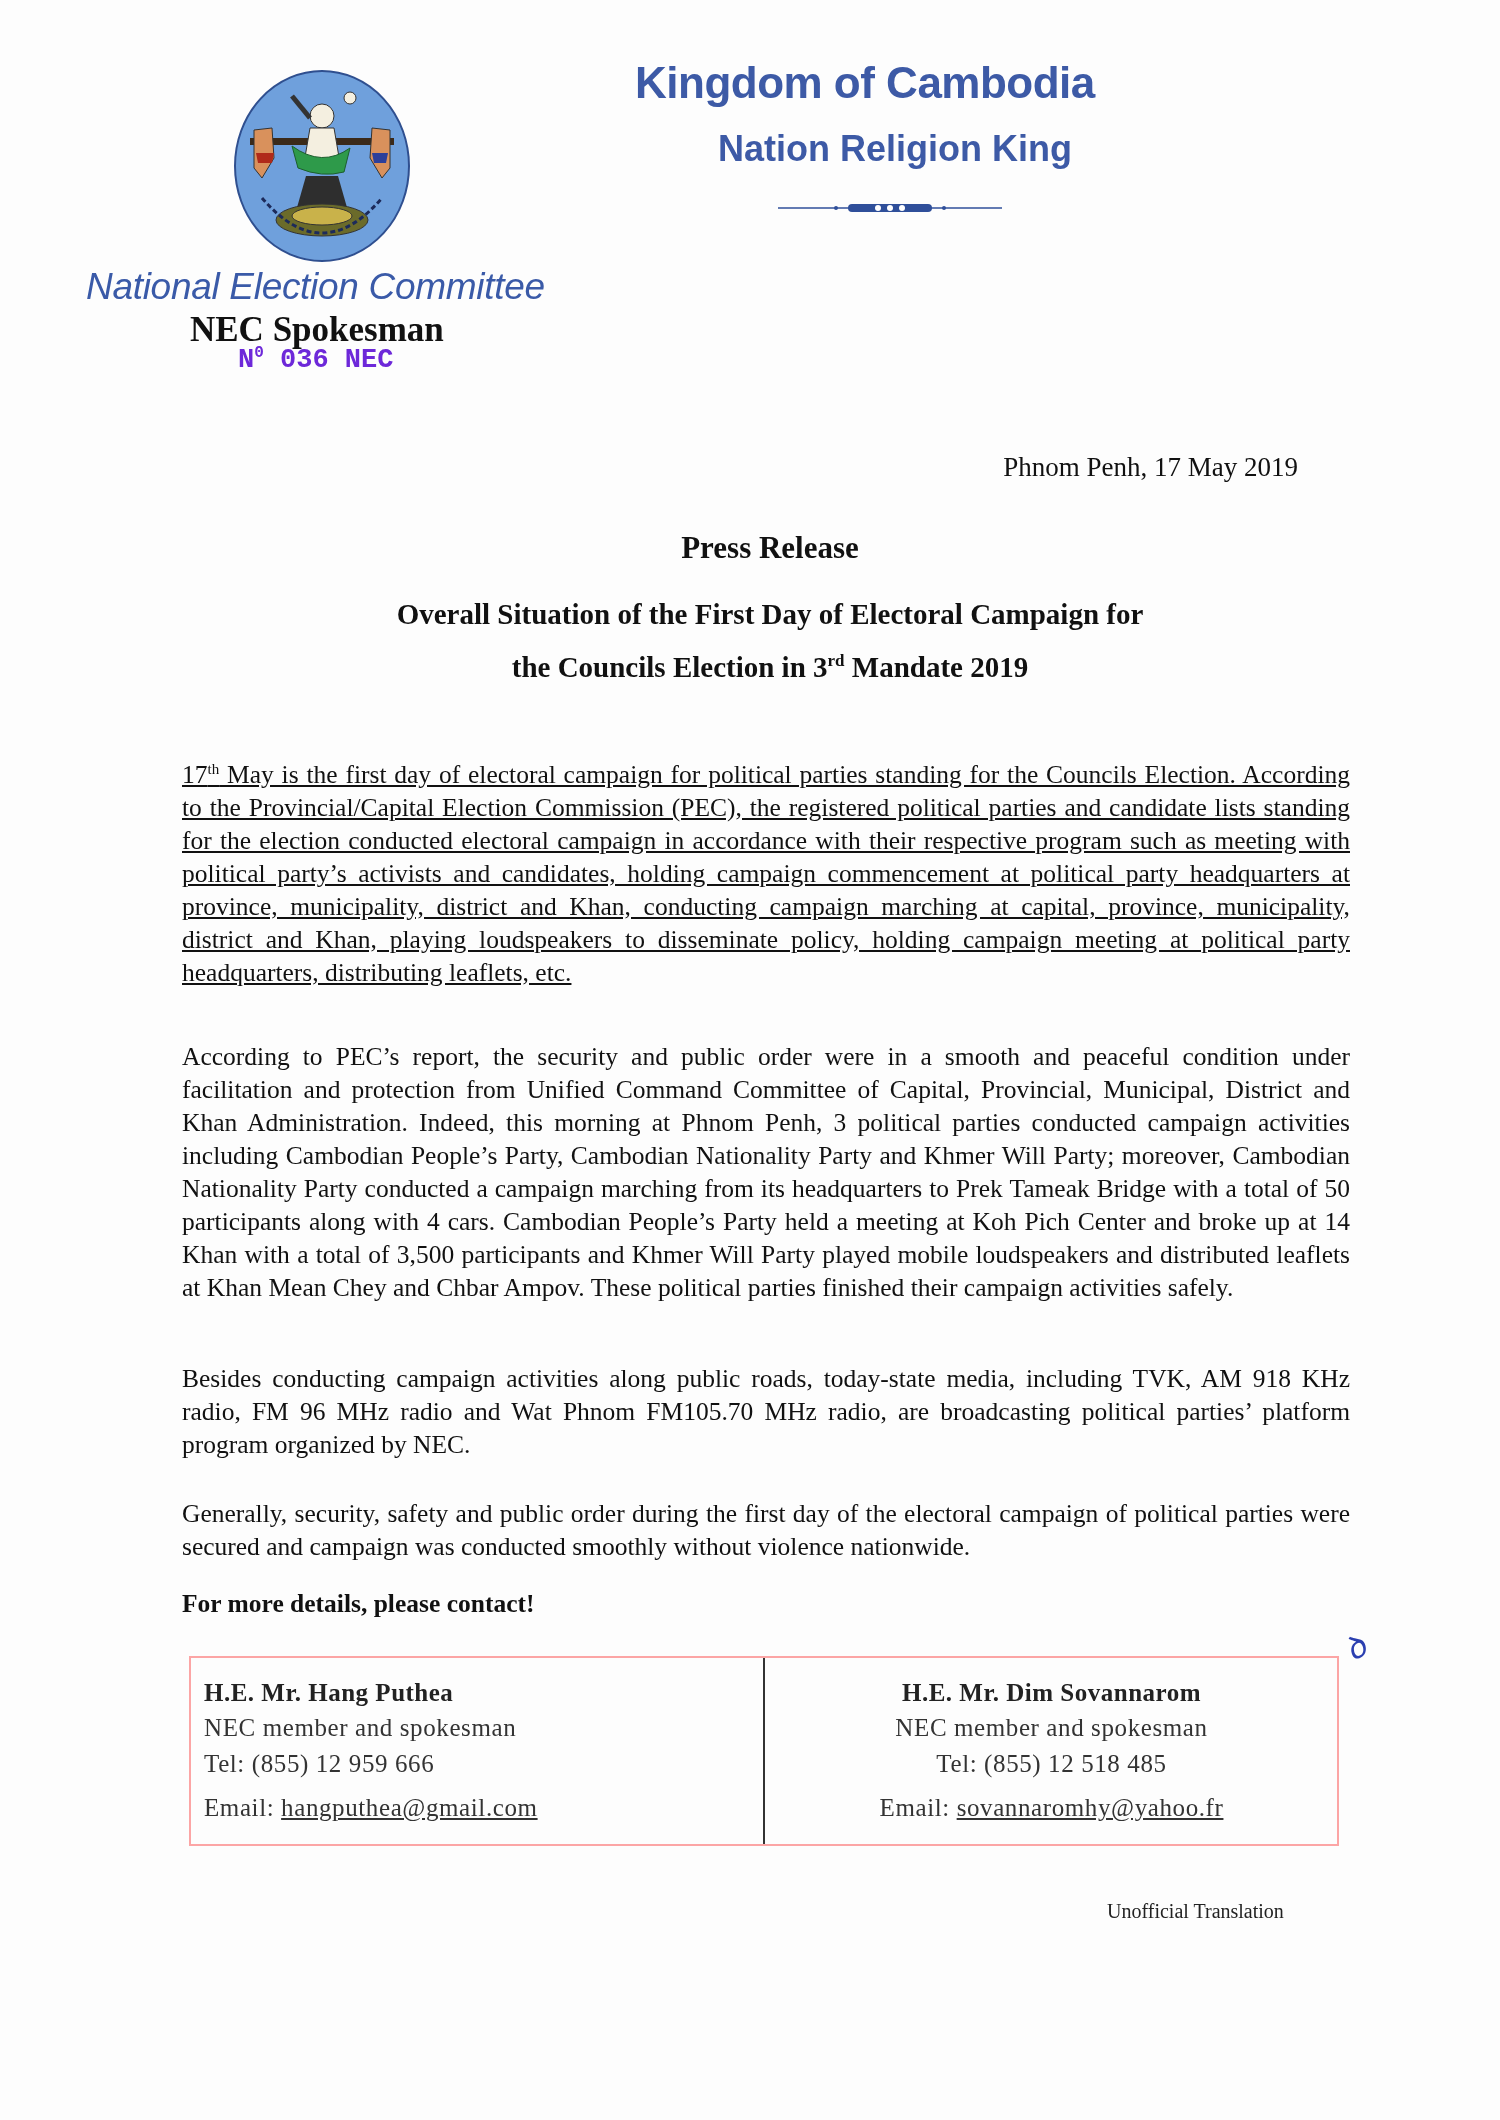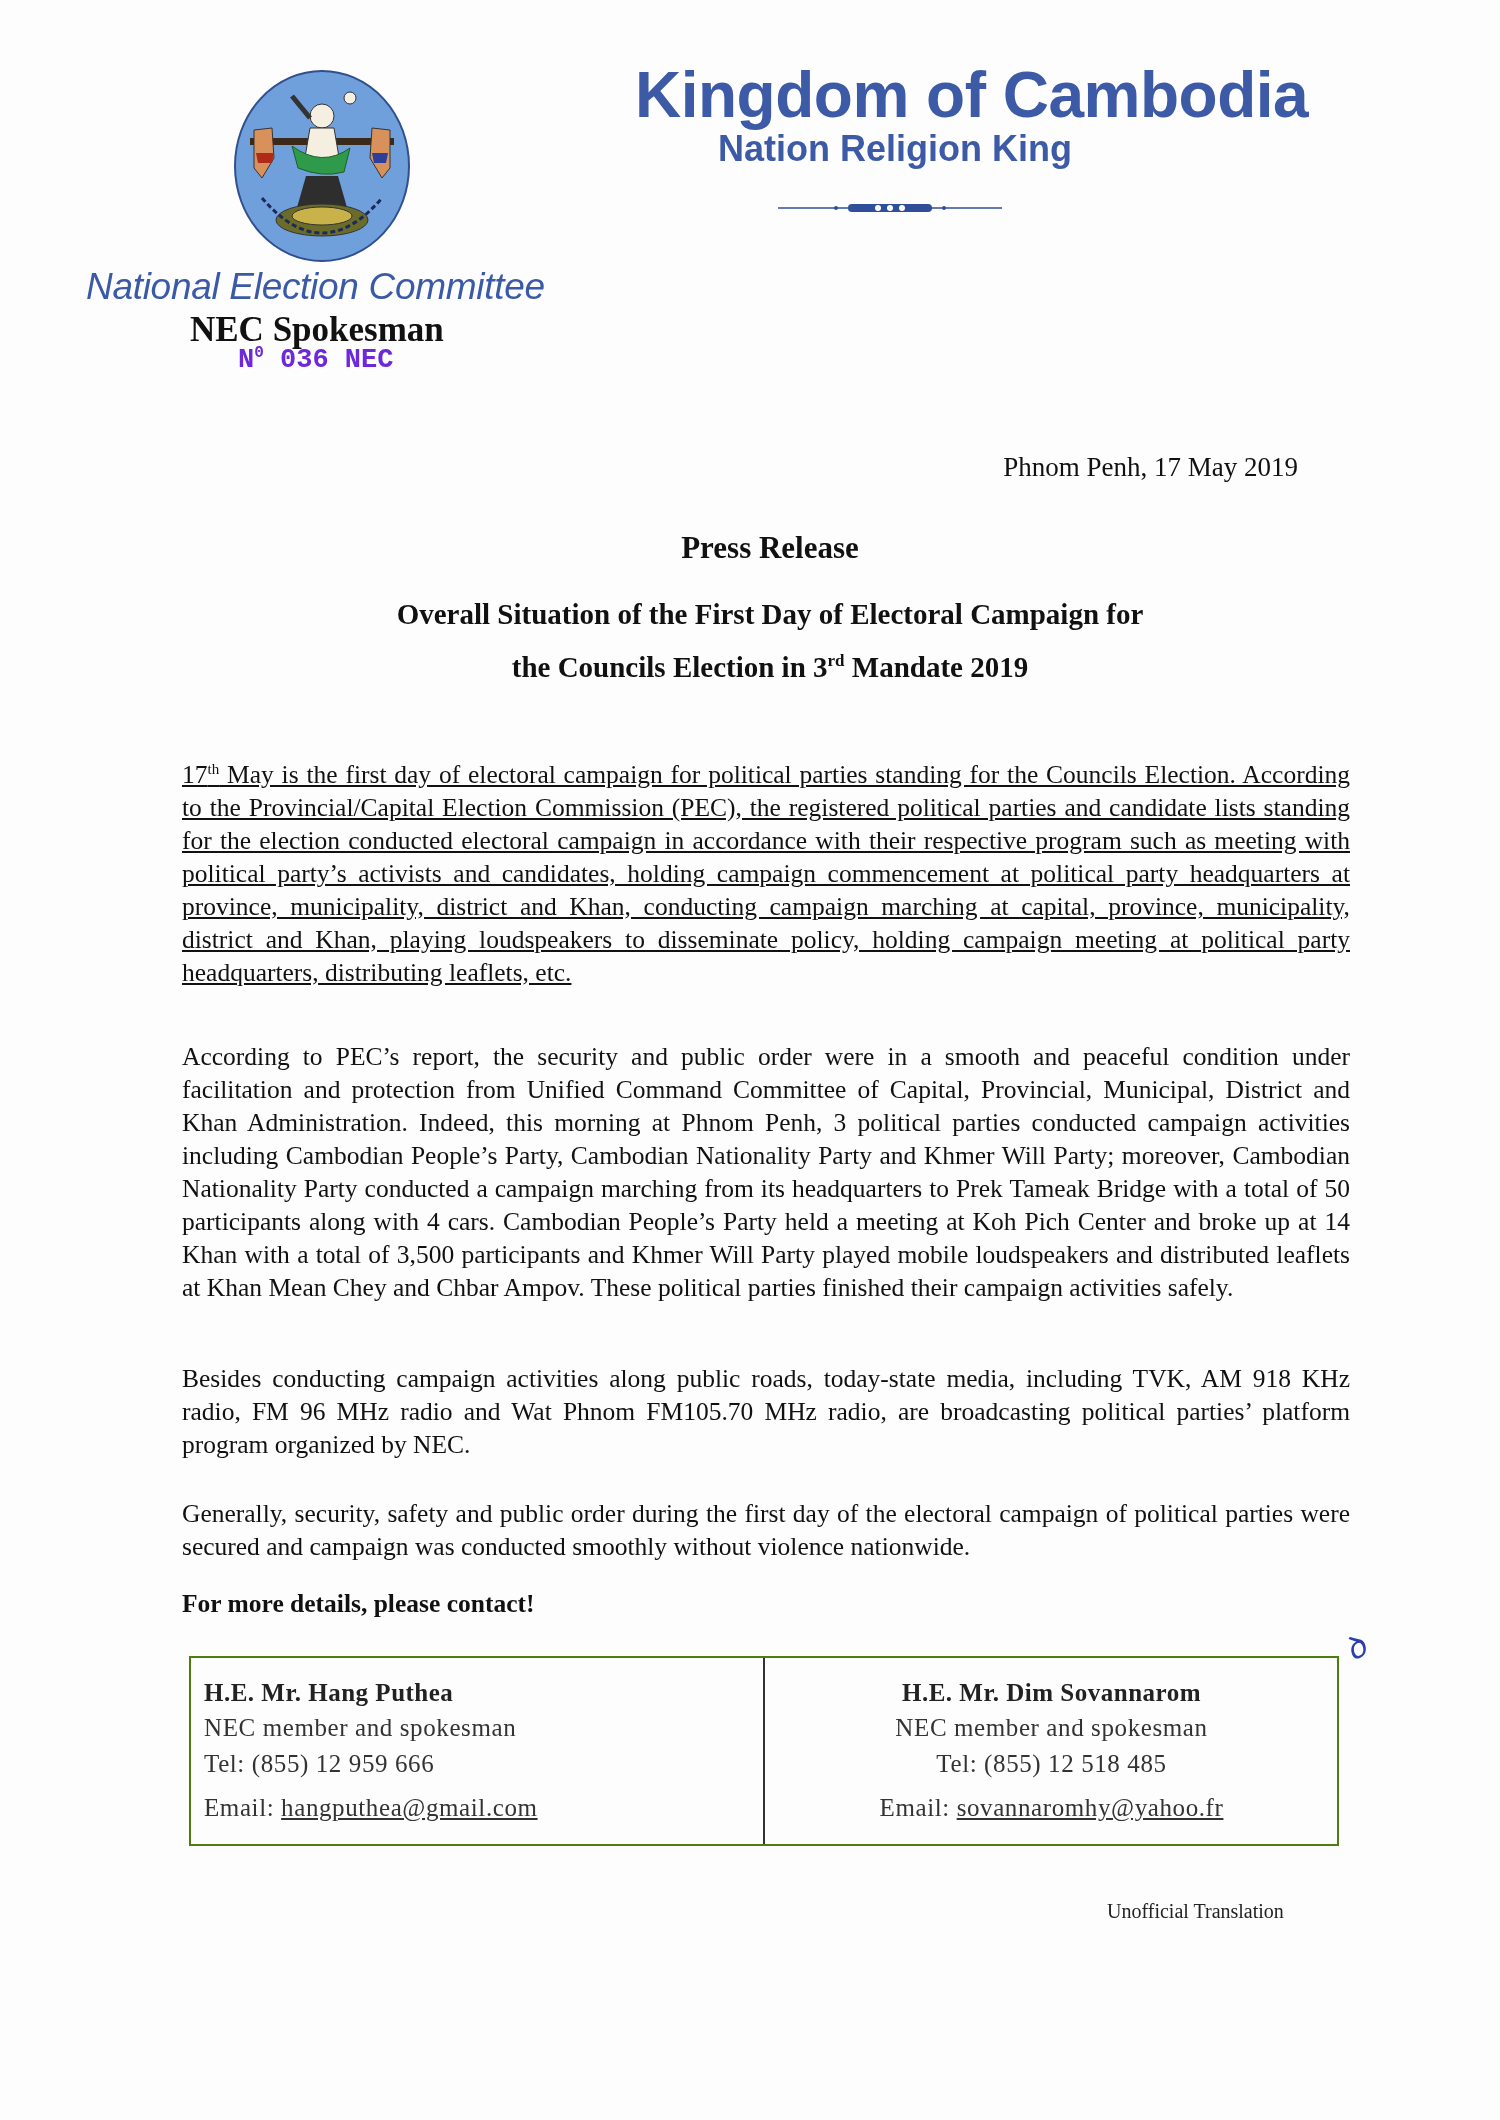--- a/index.html
+++ b/index.html
@@ -3,37 +3,37 @@
 <meta charset="utf-8">
 <style>
   html, body { margin: 0; padding: 0; background: #ffffff; }
   body { width: 1500px; height: 2120px; position: relative; overflow: hidden; color: #111; }
   .page { position: absolute; left: 0; top: 0; width: 1500px; height: 2120px; background: #fdfdfd; }
   .logo { position: absolute; left: 232px; top: 68px; width: 180px; height: 196px; }
   .nec-name { position: absolute; left: 86px; top: 266px; font-family: "Liberation Sans", sans-serif; font-size: 37px; color: #3a5aa8; letter-spacing: -0.3px; font-style: italic; }
   .spokes { position: absolute; left: 190px; top: 310px; font-family: "Liberation Serif", serif; font-weight: bold; font-size: 35px; color: #111; }
   .numref { position: absolute; left: 238px; top: 344px; font-family: Liberation Mono, monospace; font-weight: bold; font-size: 27px; color: #6d28d9; }
   .numref sup { font-size: 16px; }
-  .kingdom { position: absolute; left: 635px; top: 58px; font-family: "Liberation Sans", sans-serif; font-weight: bold; font-size: 64px; color: #3d5aa6; letter-spacing: -0.5px; }
+  .kingdom { position: absolute; left: 635px; top: 58px; font-family: "Liberation Sans", sans-serif; font-weight: bold; font-size: 44px; color: #3d5aa6; letter-spacing: -0.5px; }
   .nrk { position: absolute; left: 718px; top: 128px; font-family: "Liberation Sans", sans-serif; font-weight: bold; font-size: 36px; color: #3d5aa6; }
   .ornament { position: absolute; left: 778px; top: 200px; width: 224px; height: 16px; }
   .date { position: absolute; right: 202px; top: 452px; font-family: "Liberation Serif", serif; font-size: 27px; }
   .pr-title { position: absolute; left: 0; width: 1540px; top: 530px; text-align: center; font-family: "Liberation Serif", serif; font-weight: bold; font-size: 31px; }
   .subtitle { position: absolute; left: 0; width: 1540px; text-align: center; font-family: "Liberation Serif", serif; font-weight: bold; font-size: 29px; }
   .subtitle.l1 { top: 598px; }
   .subtitle.l2 { top: 651px; }
   .subtitle sup { font-size: 17px; }
   .body { position: absolute; left: 182px; width: 1168px; font-family: "Liberation Serif", serif; font-size: 25.5px; line-height: 33px; text-align: justify; }
   .p1 { top: 758px; text-decoration: underline; }
   .p2 { top: 1040px; }
   .p3 { top: 1362px; }
   .p4 { top: 1497px; }
   .p1 sup { font-size: 15px; line-height: 0; }
   .contact-head { position: absolute; left: 182px; top: 1589px; font-family: "Liberation Serif", serif; font-weight: bold; font-size: 25.5px; }
-  .contacts { position: absolute; left: 189px; top: 1656px; width: 1150px; height: 190px; border: 2px solid #4d7c0f; display: flex; box-sizing: border-box; }
+  .contacts { position: absolute; left: 189px; top: 1656px; width: 1150px; height: 190px; border: 2px solid #fca5a5; display: flex; box-sizing: border-box; }
   .contact { flex: 1; padding: 18px 12px 0 13px; font-family: "Liberation Serif", serif; font-size: 25px; color: #333; }
   .contact + .contact { border-left: 2px solid #333; text-align: center; }
   .contact .name { font-weight: bold; font-size: 25px; color: #222; letter-spacing: 0.5px; line-height: 34px; }
   .contact .line { line-height: 36px; letter-spacing: 0.6px; }
   .contact .email { margin-top: 8px; line-height: 36px; letter-spacing: 0.6px; }
   .contact .email a { color: #333; text-decoration: underline; margin-top: 9px; }
   .initials { position: absolute; left: 1345px; top: 1625px; font-family: "DejaVu Serif", serif; font-style: italic; font-size: 32px; color: #2b3fb0; transform: rotate(-30deg); }
   .unofficial { position: absolute; left: 1107px; top: 1900px; font-family: "Liberation Serif", serif; font-size: 20px; color: #222; }
 </style>
 </head>

